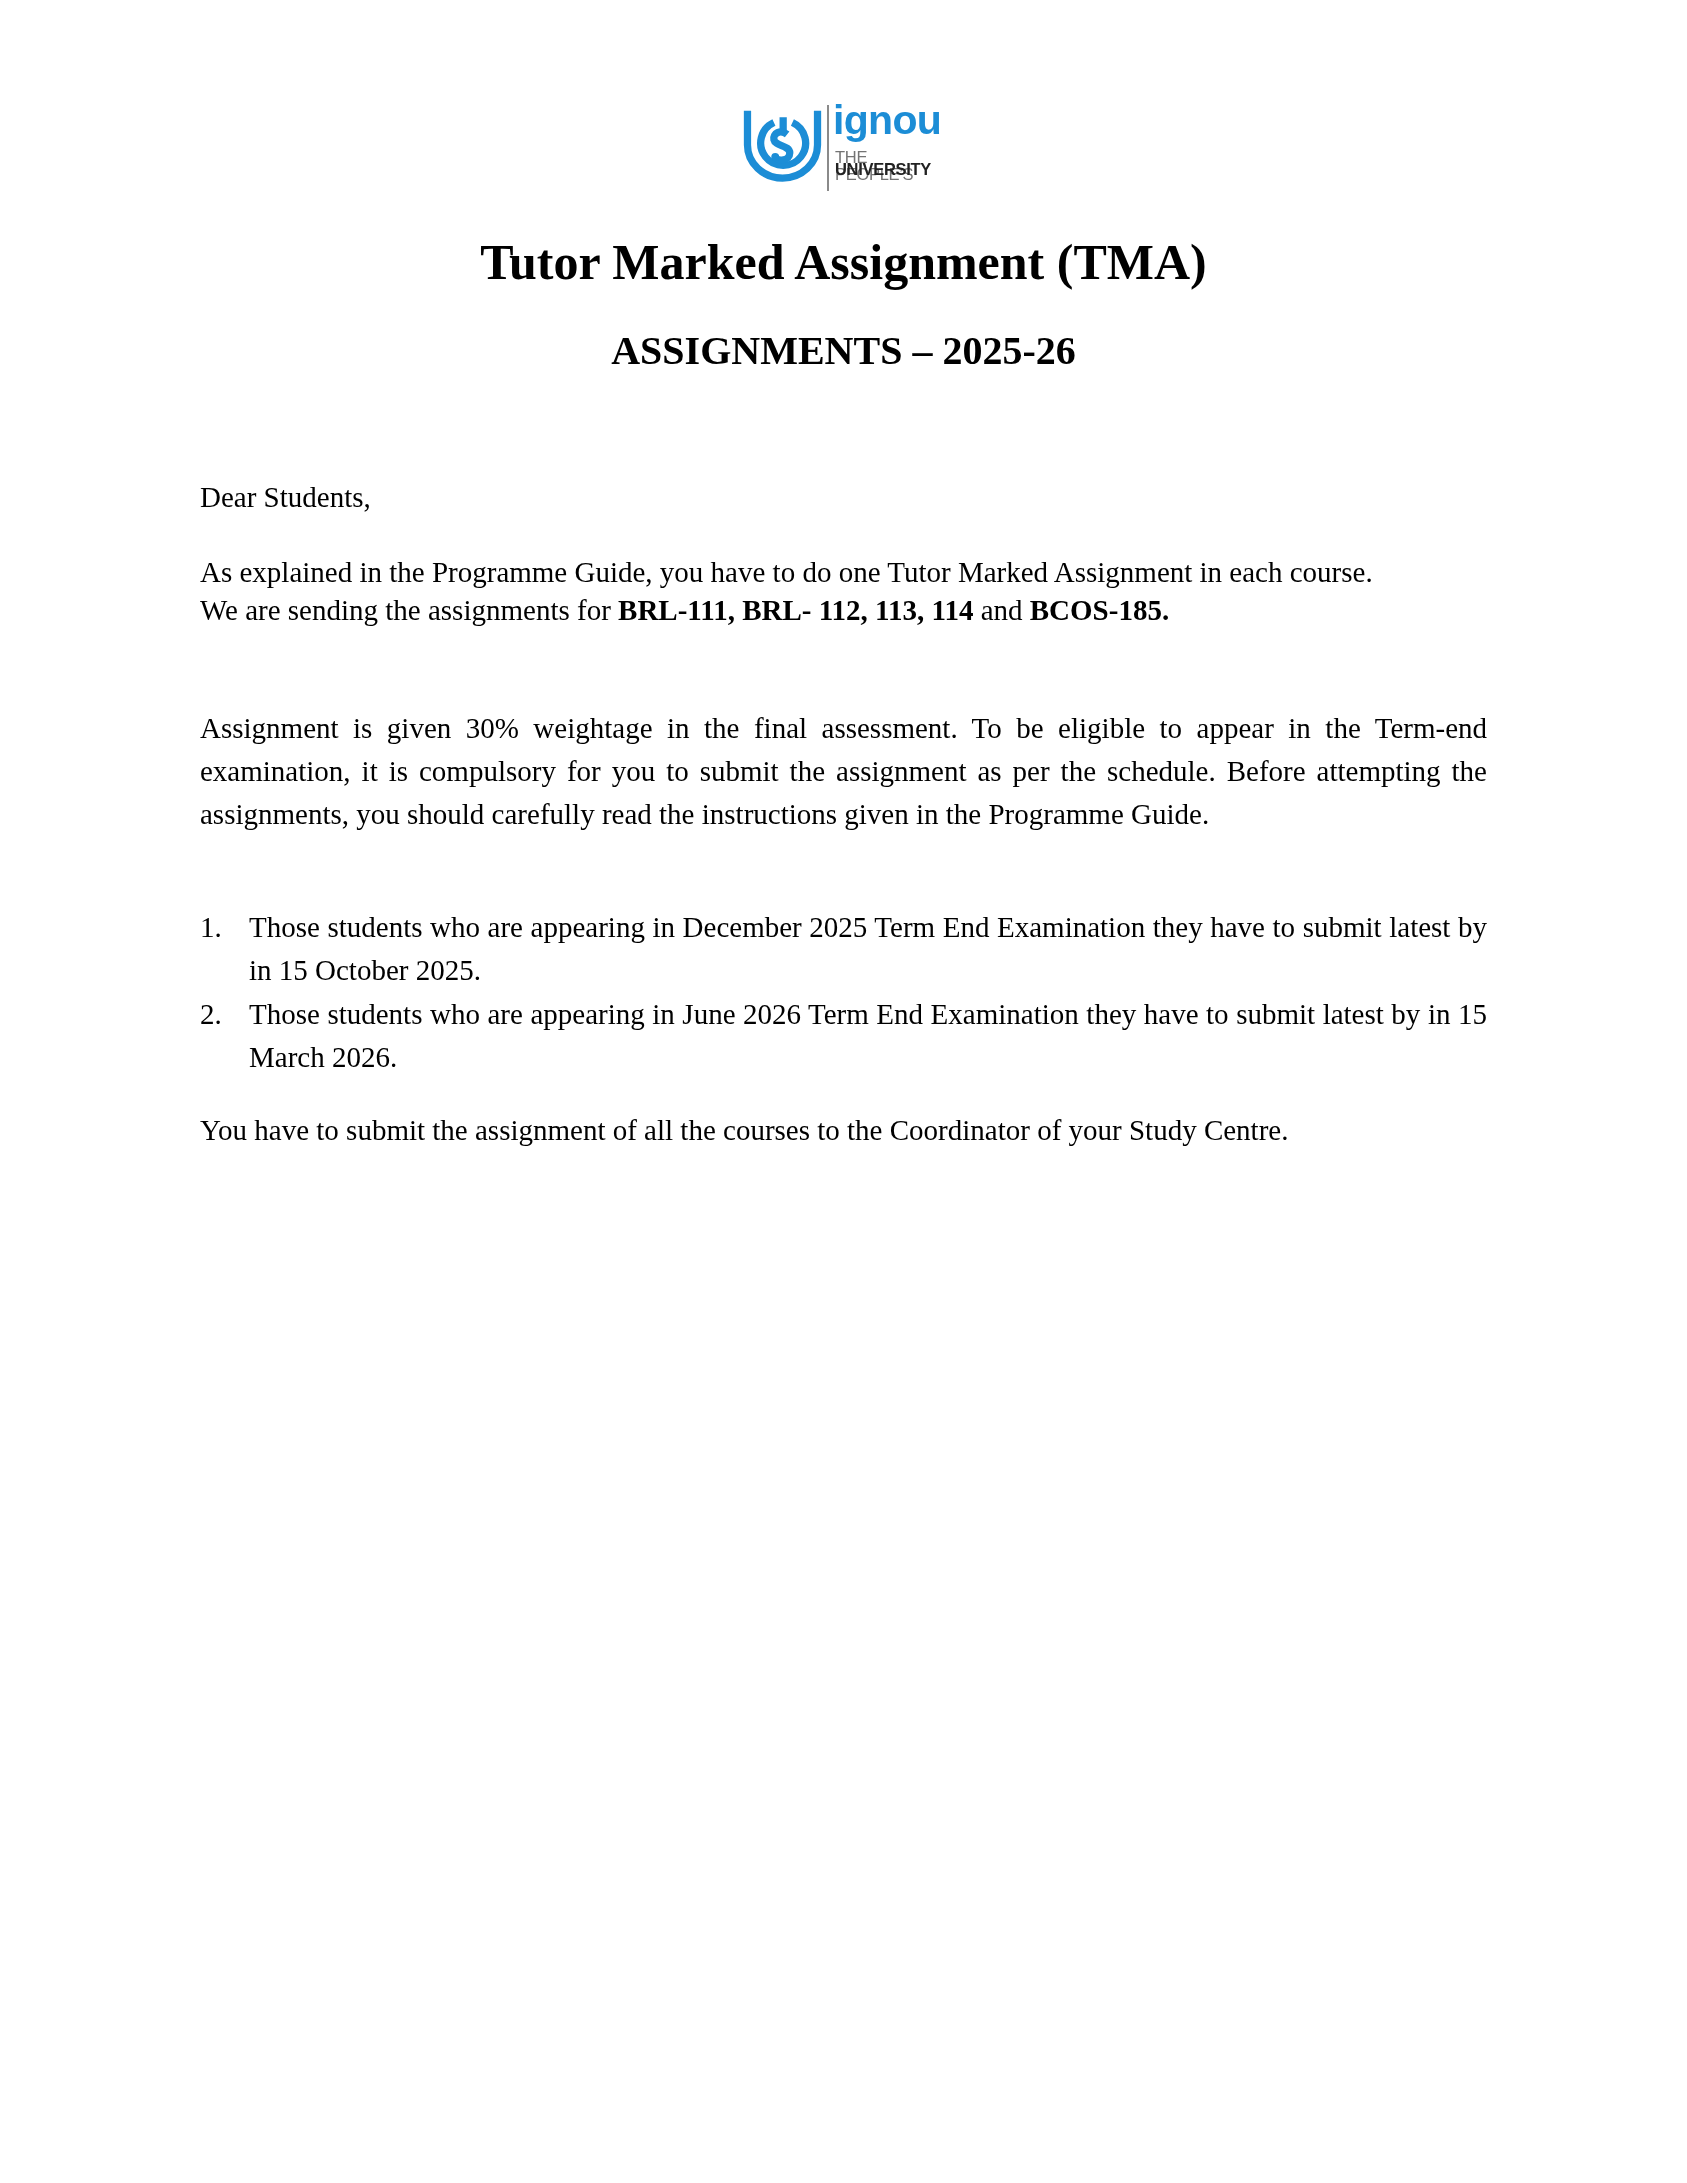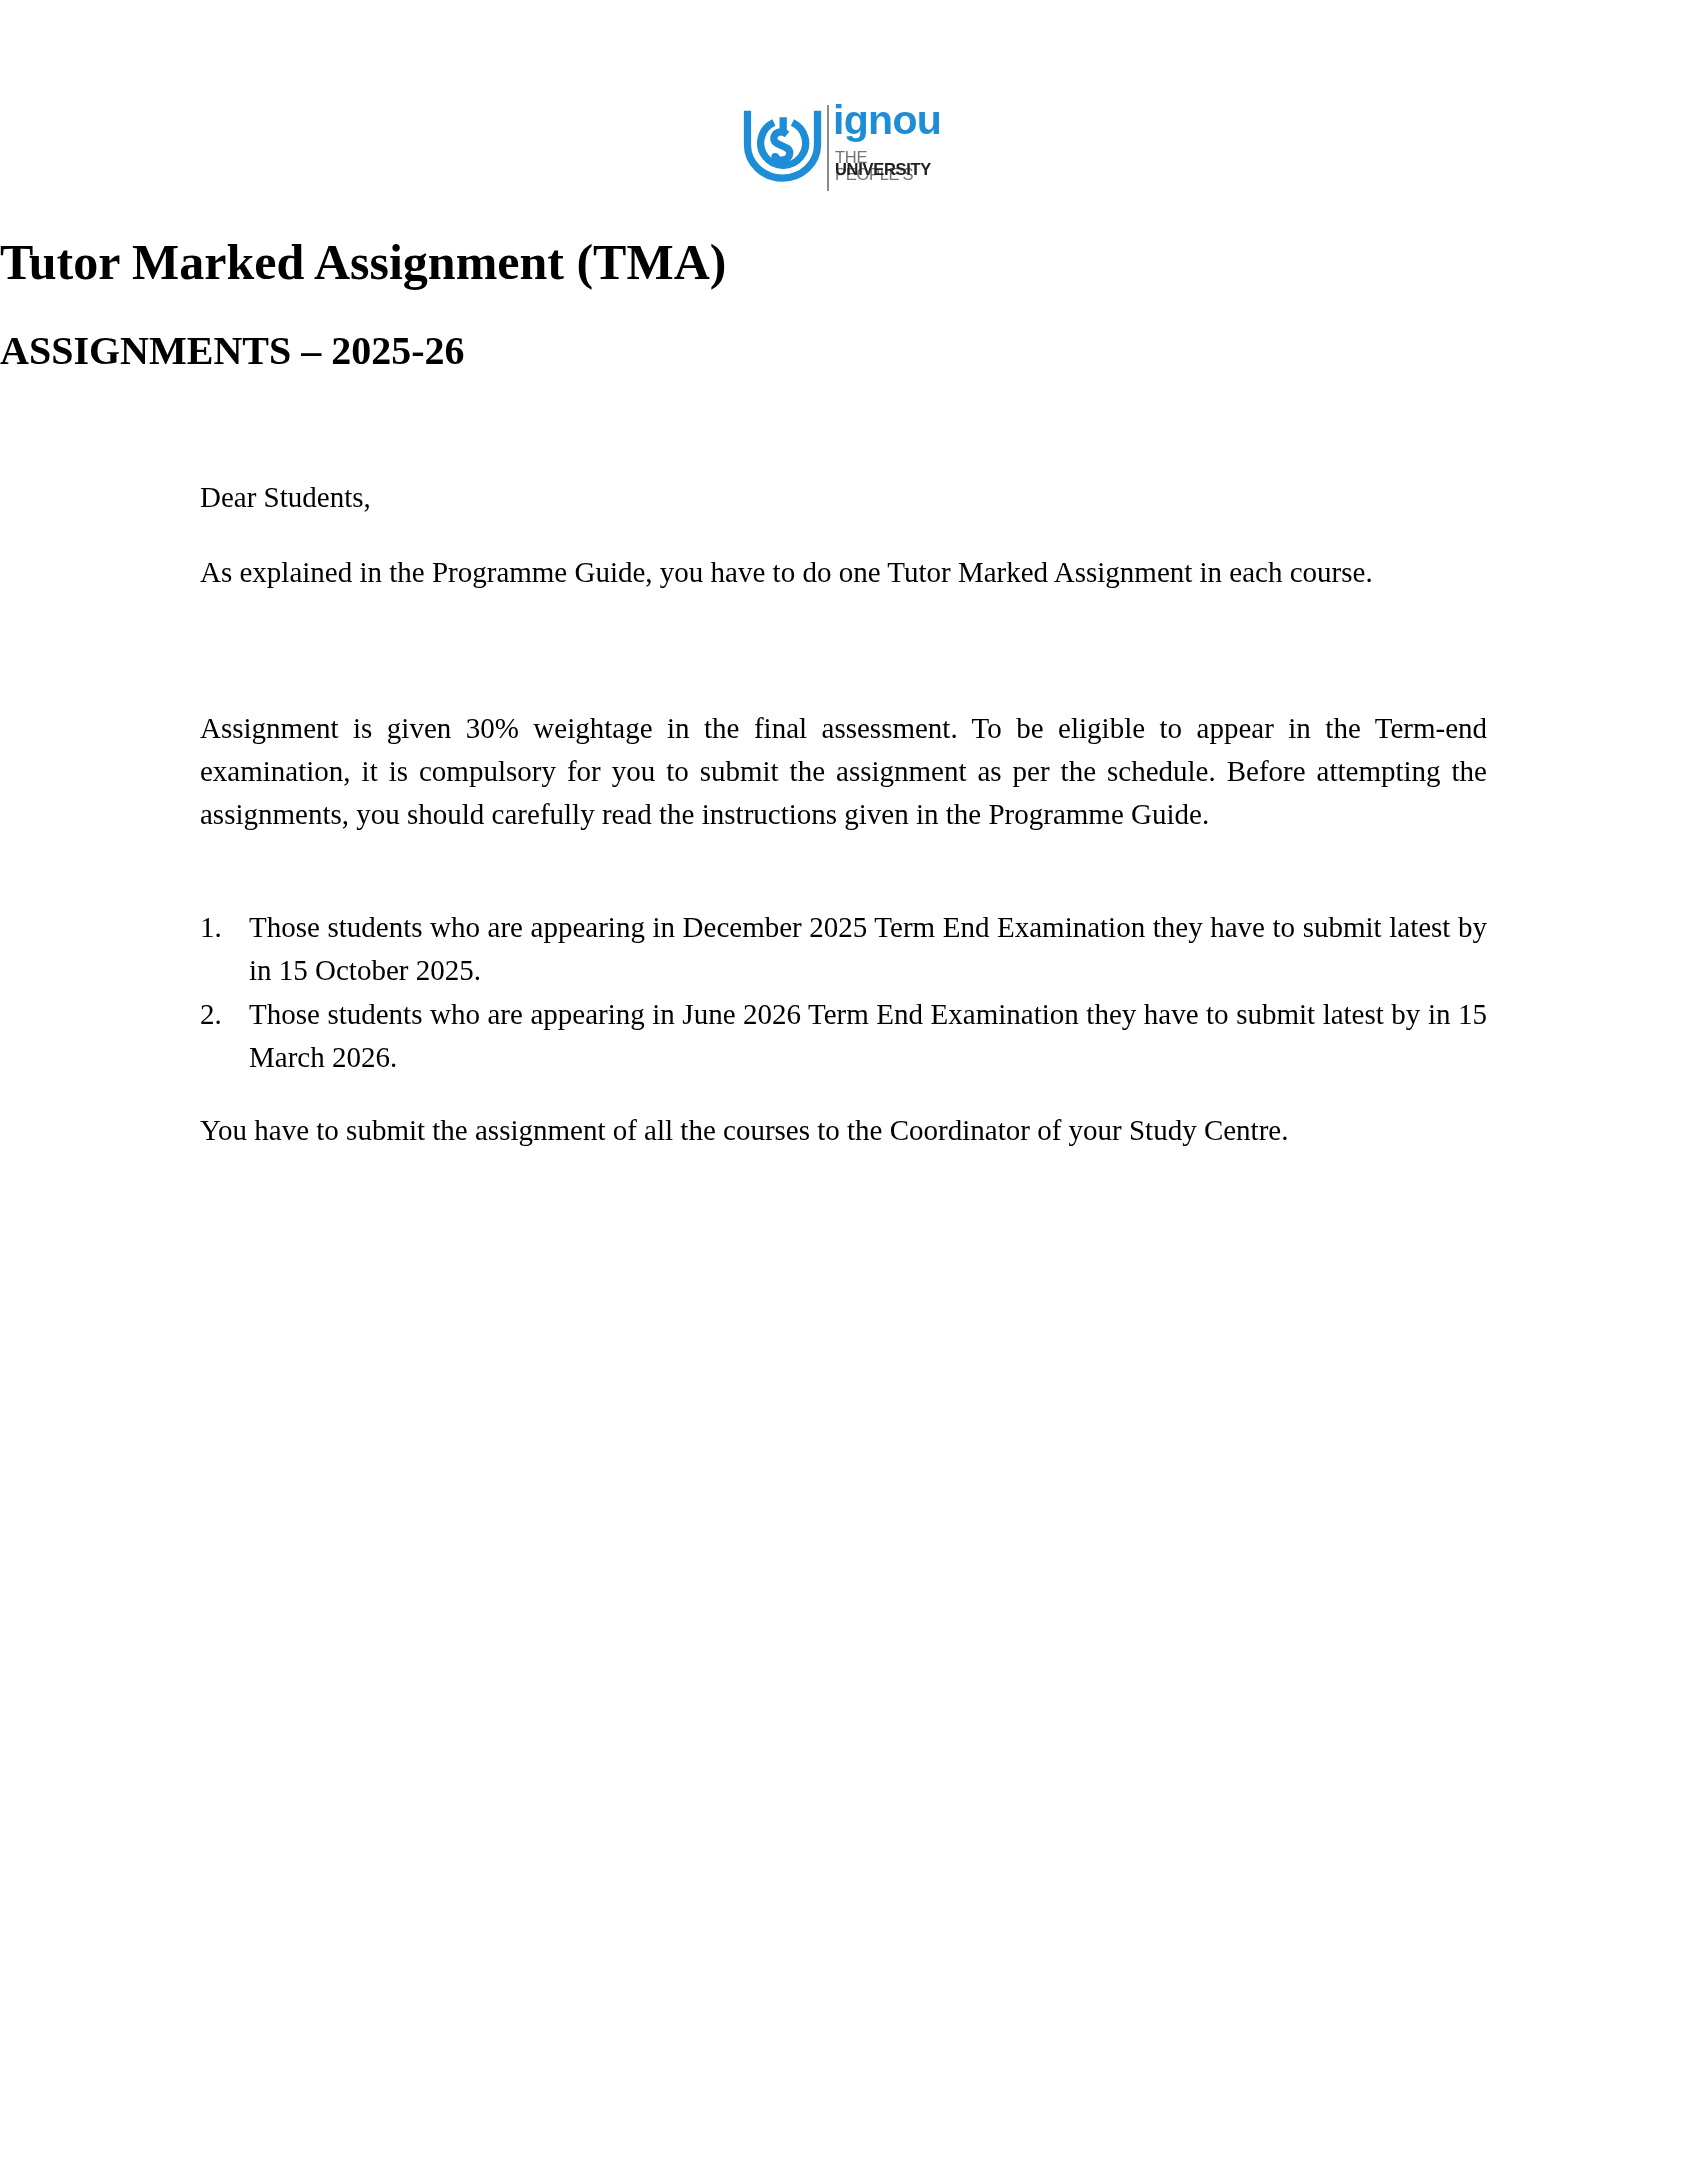--- a/index.html
+++ b/index.html
@@ -11,21 +11,21 @@
   .logo { position: absolute; left: 742px; top: 105px; width: 192px; height: 86px; text-decoration: underline; }
   .logo-emblem { position: absolute; left: 0; top: 2.6px; width: 81px; height: 74px; }
   .logo-divider { position: absolute; left: 85px; top: 0; width: 2px; height: 86px; background: #8a8a8a; }
   .logo-word { position: absolute; left: 91px; top: -5.3px; font-family: "Liberation Sans", sans-serif;
                font-weight: bold; font-size: 41px; color: #1c8dd6; letter-spacing: -0.7px; line-height: 1; }
   .logo-sub1 { position: absolute; left: 93px; top: 44px; font-family: "Liberation Sans", sans-serif;
                font-size: 16.5px; color: #737373; line-height: 1; letter-spacing: -0.3px; }
   .logo-sub2 { position: absolute; left: 93px; top: 56px; font-family: "Liberation Sans", sans-serif;
                font-weight: bold; font-size: 16.5px; color: #222; line-height: 1; letter-spacing: -0.3px; }
 
-  .title { position: absolute; left: 0; width: 1687px; font-weight: bold; }
+  .title { position: absolute; left: 0; width: 1687px; text-align: center; font-weight: bold; }
   .title-main { top: 233px; font-size: 50px; }
   .title-sub { top: 327px; font-size: 40px; }
 
   .para { position: absolute; left: 200px; width: 1287px; font-size: 29px; line-height: 43px; margin: 0; }
   .justify { text-align: justify; text-align-last: left; }
   .salutation { top: 476px; }
   .intro { top: 553px; line-height: 38px; }
   .weight { top: 707px; }
   .list { position: absolute; left: 200px; width: 1287px; top: 906px; margin: 0; padding: 0; list-style: none; font-size: 29px; line-height: 43px; }
   .list li { position: relative; padding-left: 49px; text-align: justify; text-align-last: left; margin-bottom: 1.3px; }
@@ -57,20 +57,23 @@
     <div class="logo-sub2">UNIVERSITY</div>
   </div>
 
   <div class="title title-main">Tutor Marked Assignment (TMA)</div>
   <div class="title title-sub">ASSIGNMENTS – 2025-26</div>
 
   <p class="para salutation">Dear Students,</p>
 
   <div class="para intro">
     <div style="width:1231px;">As explained in the Programme Guide, you have to do one Tutor Marked Assignment in each course.</div>
+    <div>
+      <span>We are sending the assignments for </span><b>BRL-111, BRL- 112, 113, 114</b><span> and </span><b>BCOS-185.</b>
+    </div>
   </div>
 
   <p class="para justify weight">Assignment is given 30% weightage in the final assessment. To be eligible to appear in the Term-end examination, it is compulsory for you to submit the assignment as per the schedule. Before attempting the assignments, you should carefully read the instructions given in the Programme Guide.</p>
 
   <ol class="list">
     <li>
       <span class="num">1.</span>
       <span>Those students who are appearing in December 2025 Term End Examination they have to submit latest by in 15 October 2025.</span>
     </li>
     <li>

